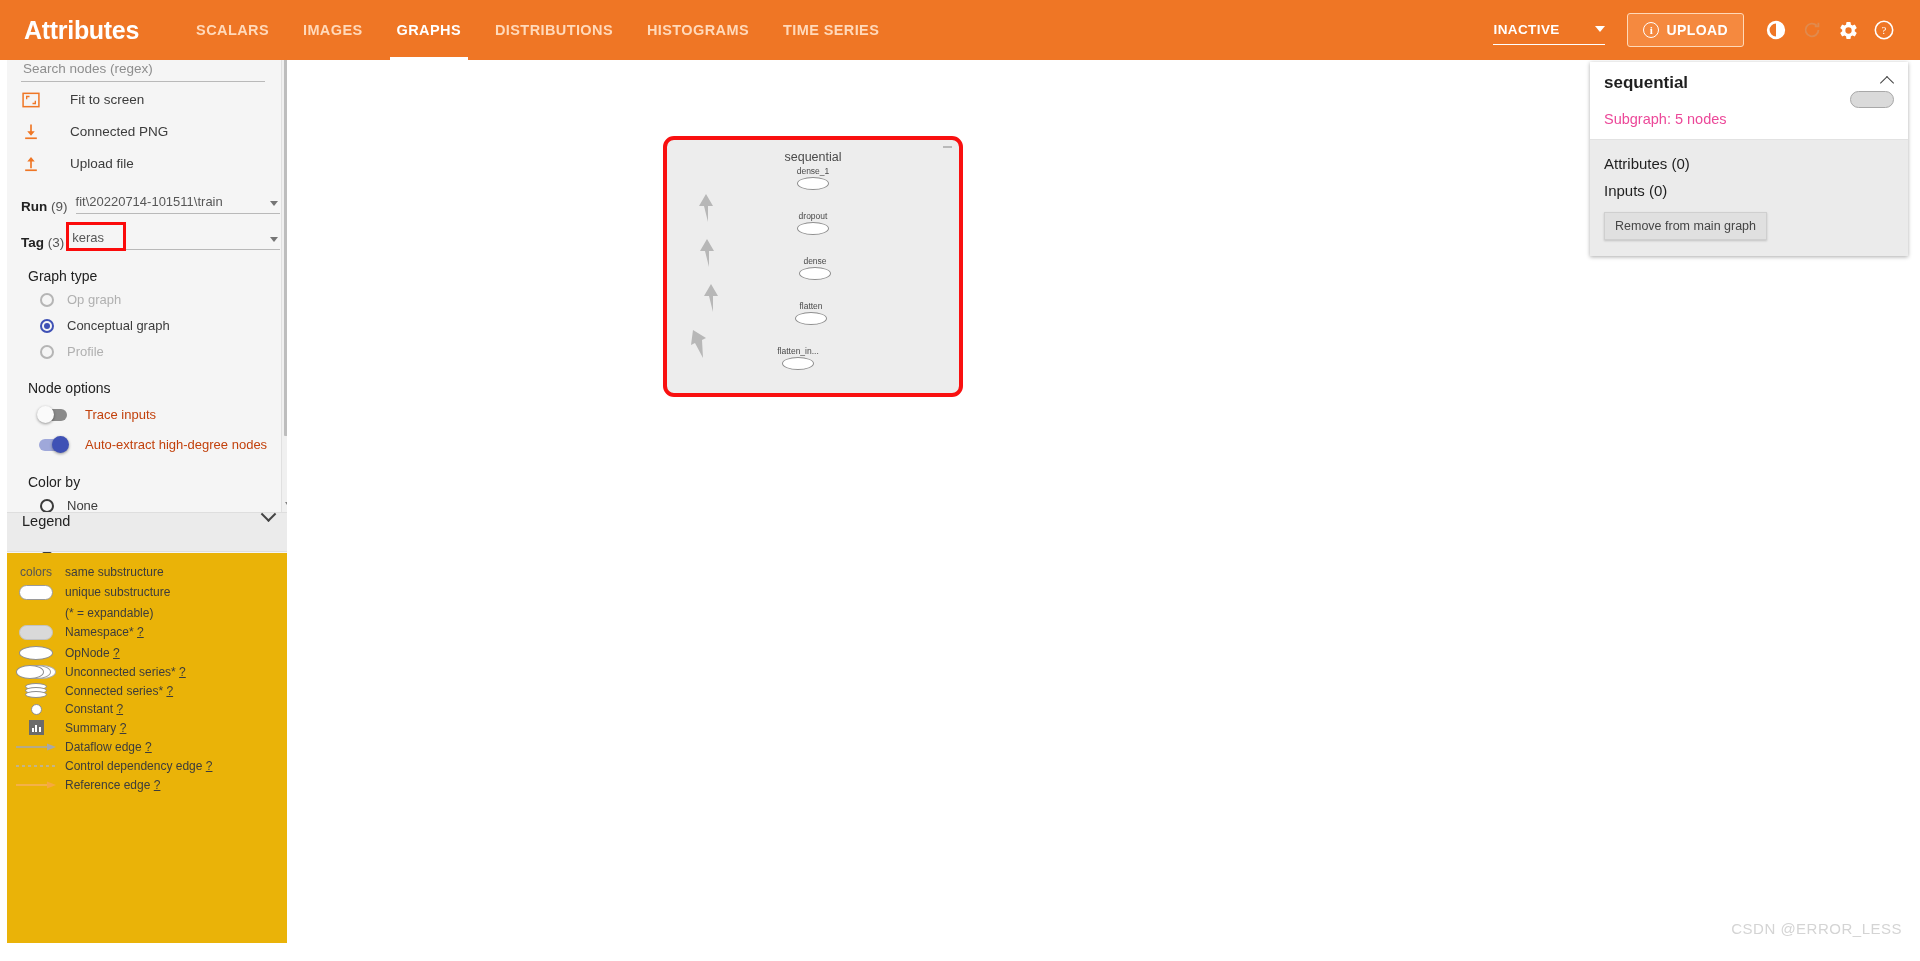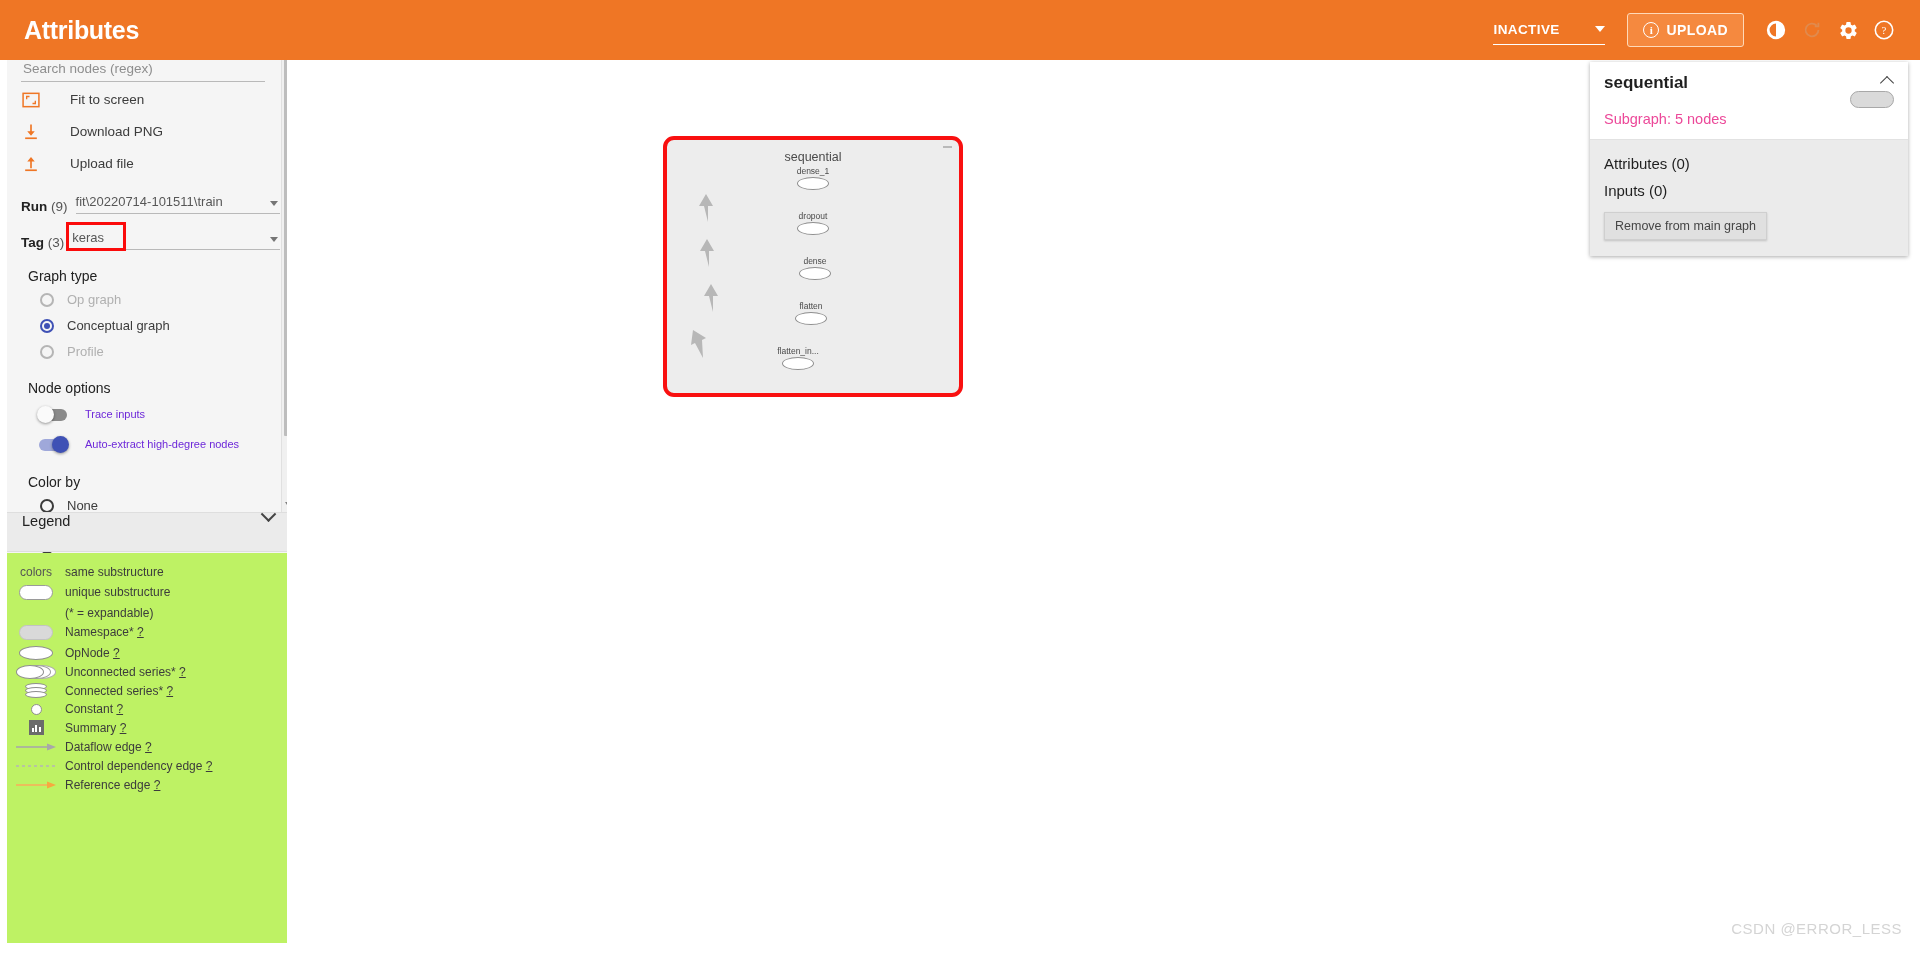--- a/index.html
+++ b/index.html
@@ -167,21 +167,21 @@
     position: absolute; left: 2px; top: 1px;
     width: 28px; height: 12px; border-radius: 7px; background: #8a8a8a;
   }
   .tg .knob {
     position: absolute; left: 0; top: -2px;
     width: 17px; height: 17px; border-radius: 50%;
     background: #fafafa; box-shadow: 0 1px 3px rgba(0,0,0,.4);
   }
   .tg.on .track { background: #9fa8da; }
   .tg.on .knob { left: 15px; background: #3f51b5; box-shadow: 0 1px 3px rgba(0,0,0,.4); }
-  .tg-lbl { font-size: 11px; color: #6d28d9; margin-left: 16px; }
+  .tg-lbl { font-size: 13px; color: #c2410c; margin-left: 16px; }
 
   .sb-scrollbar {
     position: absolute; right: 0; top: 0; width: 13px; height: 470px;
     background: #f0f0f0; border-left: 1px solid #e0e0e0;
   }
   .sb-thumb {
     position: absolute; left: 2px; top: 14px;
     width: 9px; height: 380px; background: #bdbdbd; border-radius: 1px;
   }
   .sb-arrow {
@@ -202,21 +202,21 @@
   .legend-hdr .t { font-size: 14.5px; color: #222; margin-left: 15px; }
   .chev {
     margin-left: auto; margin-right: 20px;
     width: 11px; height: 11px;
     border-right: 2px solid #444; border-bottom: 2px solid #444;
     transform: rotate(45deg) translate(-3px,-3px);
   }
   .legend-body {
     position: absolute; top: 511px; left: 0;
     width: 287px; height: 390px;
-    background: #bef264; padding-top: 10px;
+    background: #eab308; padding-top: 10px;
   }
   .leg-row { display: flex; align-items: center; height: 17px; margin-bottom: 0px; }
   .leg-ic {
     width: 58px; display: flex; align-items: center; justify-content: center;
     flex: none; height: 17px;
   }
   .leg-tx { font-size: 12px; color: #3c3c3c; }
   .leg-tx .q { text-decoration: underline; cursor: help; }
   .leg-colors { font-size: 12px; color: #555; width: 58px; text-align: center; flex: none;}
 
@@ -341,20 +341,28 @@
   .watermark {
     position: absolute; right: 18px; bottom: 24px;
     font-size: 15px; color: #d4d4d4; letter-spacing: .5px;
   }
 </style>
 </head>
 <body>
 
 <div class="header">
   <div class="brand">Attributes</div>
+  <div class="navtabs">
+    <div class="navtab">SCALARS</div>
+    <div class="navtab">IMAGES</div>
+    <div class="navtab active">GRAPHS</div>
+    <div class="navtab">DISTRIBUTIONS</div>
+    <div class="navtab">HISTOGRAMS</div>
+    <div class="navtab">TIME SERIES</div>
+  </div>
   <div class="header-right">
     <div class="runselect">
       <span class="val">INACTIVE</span>
       <span class="caret"></span>
     </div>
     <div class="upload-btn">
       <span class="circ-i">i</span>
       <span>UPLOAD</span>
     </div>
     <div class="hicon">
@@ -400,21 +408,21 @@
       <span class="lbl">Fit to screen</span>
     </div>
 
     <div class="actionrow">
       <span class="ic">
         <svg width="20" height="20" viewBox="0 0 24 24">
             <path fill="#ef7625" d="M11 3h2v8h3.5L12 16.5 7.5 11H11z"></path>
             <rect x="5" y="18.5" width="14" height="2" fill="#ef7625"></rect>
           </svg>
       </span>
-      <span class="lbl">Download PNG</span>
+      <span class="lbl">Connected PNG</span>
     </div>
 
     <div class="actionrow">
       <span class="ic">
         <svg width="20" height="20" viewBox="0 0 24 24">
             <path fill="#ef7625" d="M12 3.5L16.5 9H13v8h-2V9H7.5z"></path>
             <rect x="5" y="18.5" width="14" height="2" fill="#ef7625"></rect>
           </svg>
       </span>
       <span class="lbl">Upload file</span>

